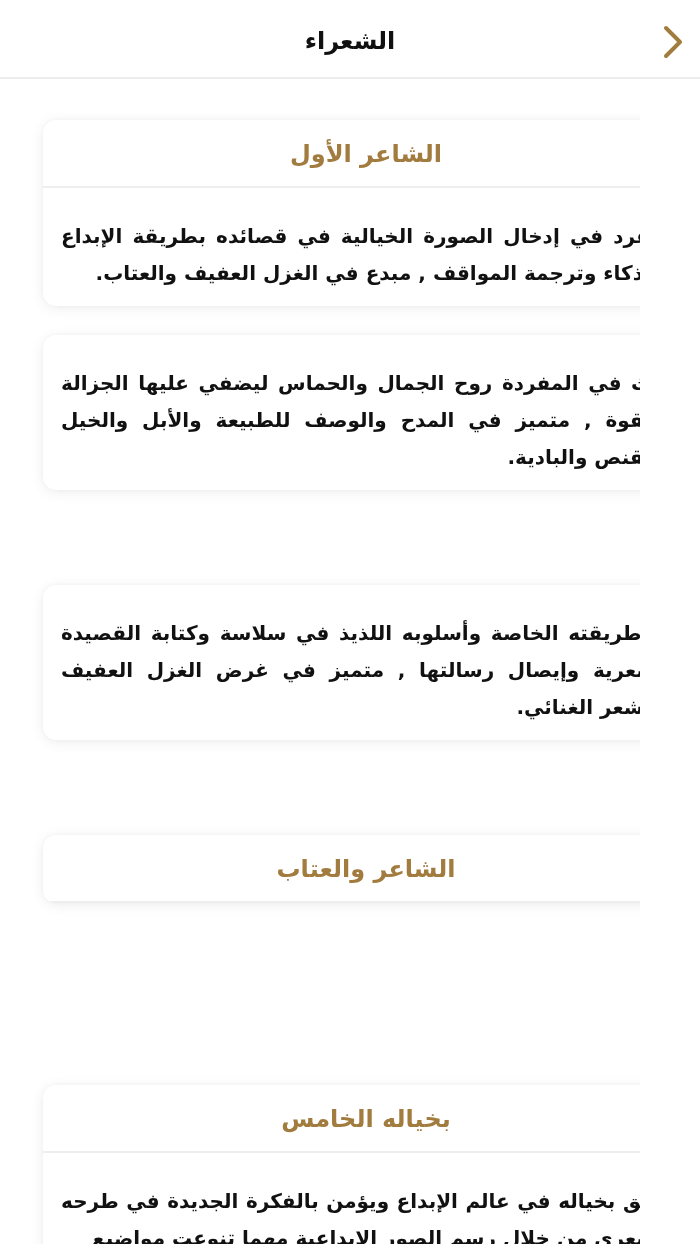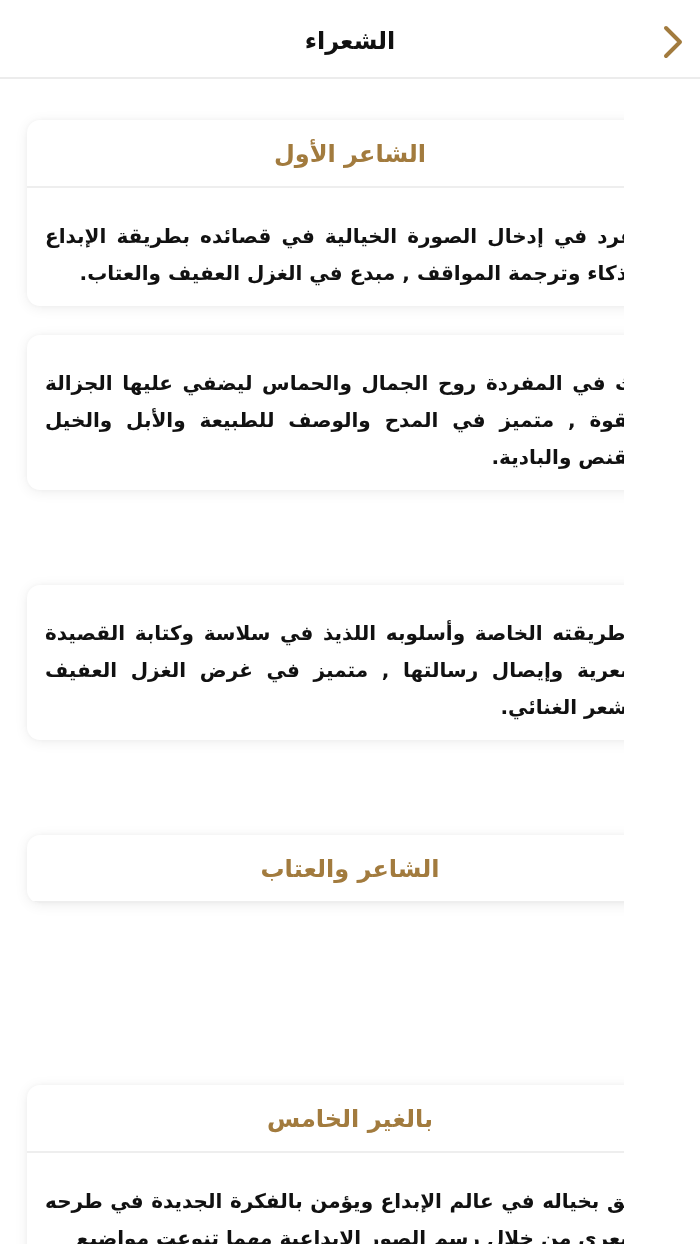--- a/index.html
+++ b/index.html
@@ -34,21 +34,21 @@
       top: 22px;
       right: 12px;
       width: 32px;
       height: 40px;
       cursor: pointer;
     }
     .back-button svg { width: 32px; height: 40px; display: block; }
 
     .list {
       position: absolute;
-      top: 79px; left: 0;
+      top: 79px; left: 16px;
       width: 624px;
       height: 1165px;
       overflow: hidden;
     }
     .card {
       position: absolute;
       left: 27px;
       width: 646px;
       background: #ffffff;
       border-radius: 13px;
@@ -99,16 +99,16 @@
 
   <div class="card" style="top:506px;">
     <div class="card-body">له طريقته الخاصة وأسلوبه اللذيذ في سلاسة وكتابة القصيدة الشعرية وإيصال رسالتها , متميز في غرض الغزل العفيف والشعر الغنائي.</div>
   </div>
 
   <div class="card" style="top:756px;">
     <div class="card-title">الشاعر والعتاب</div>
   </div>
 
   <div class="card" style="top:1006px;">
-    <div class="card-title">بالغير الخامس</div>
+    <div class="card-title">بخياله الخامس</div>
     <div class="card-body">يحلق بخياله في عالم الإبداع ويؤمن بالفكرة الجديدة في طرحه الشعري من خلال رسم الصور الإبداعية مهما تنوعت مواضيع</div>
   </div>
 </div>
 
 </body></html>

